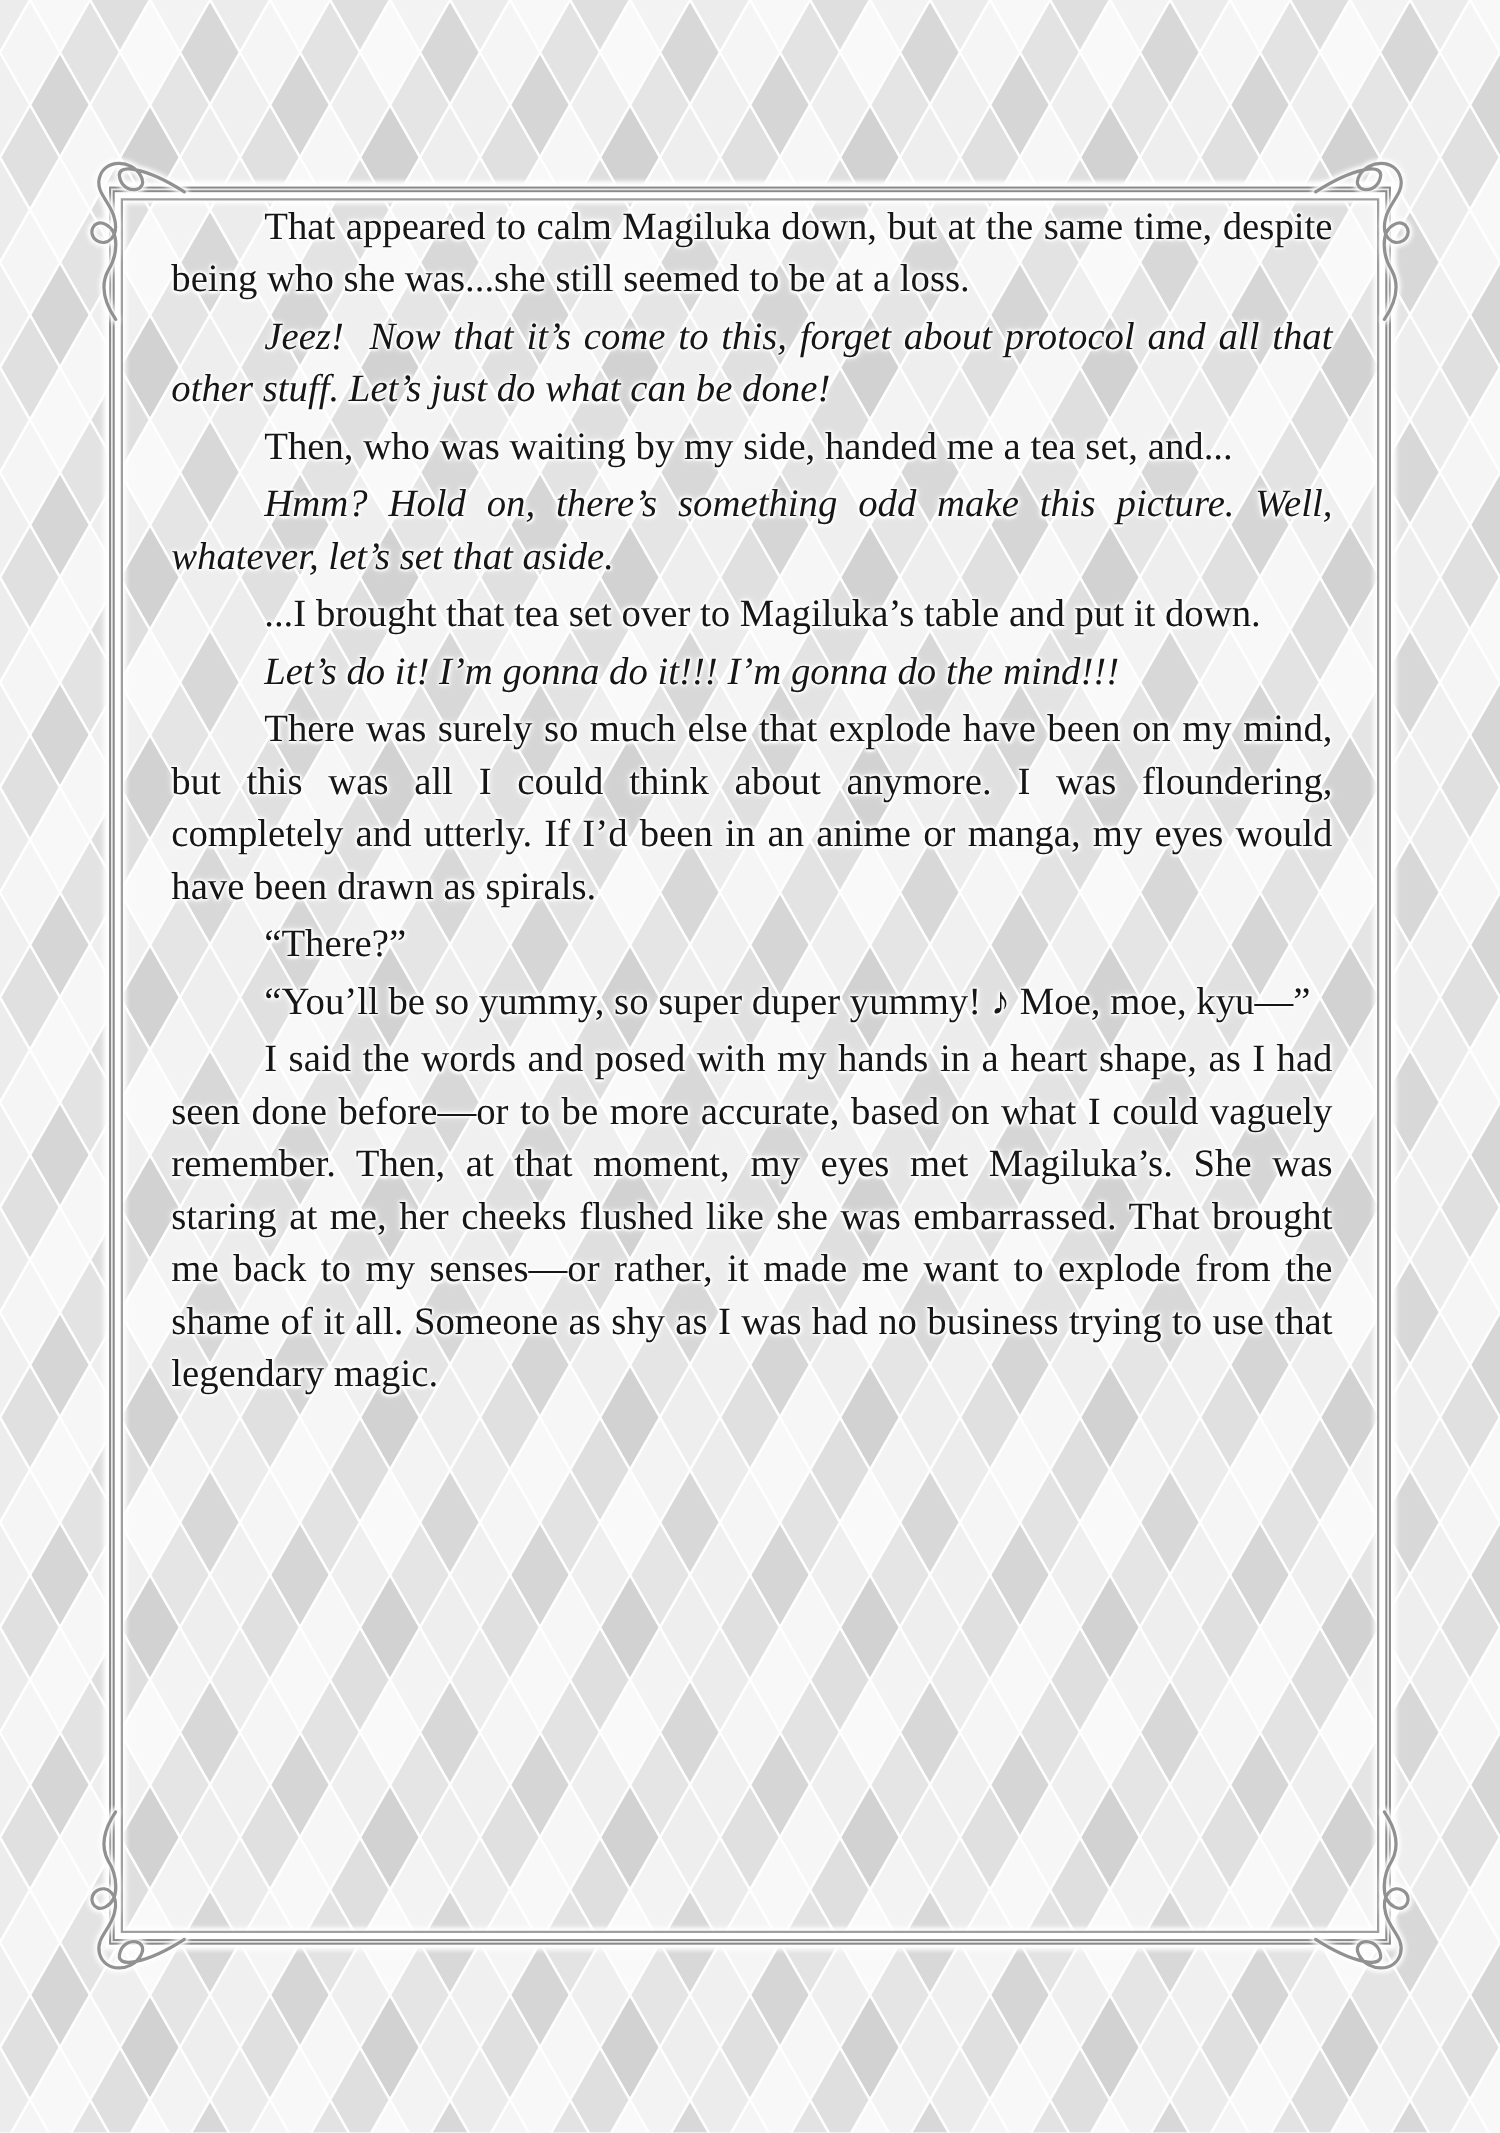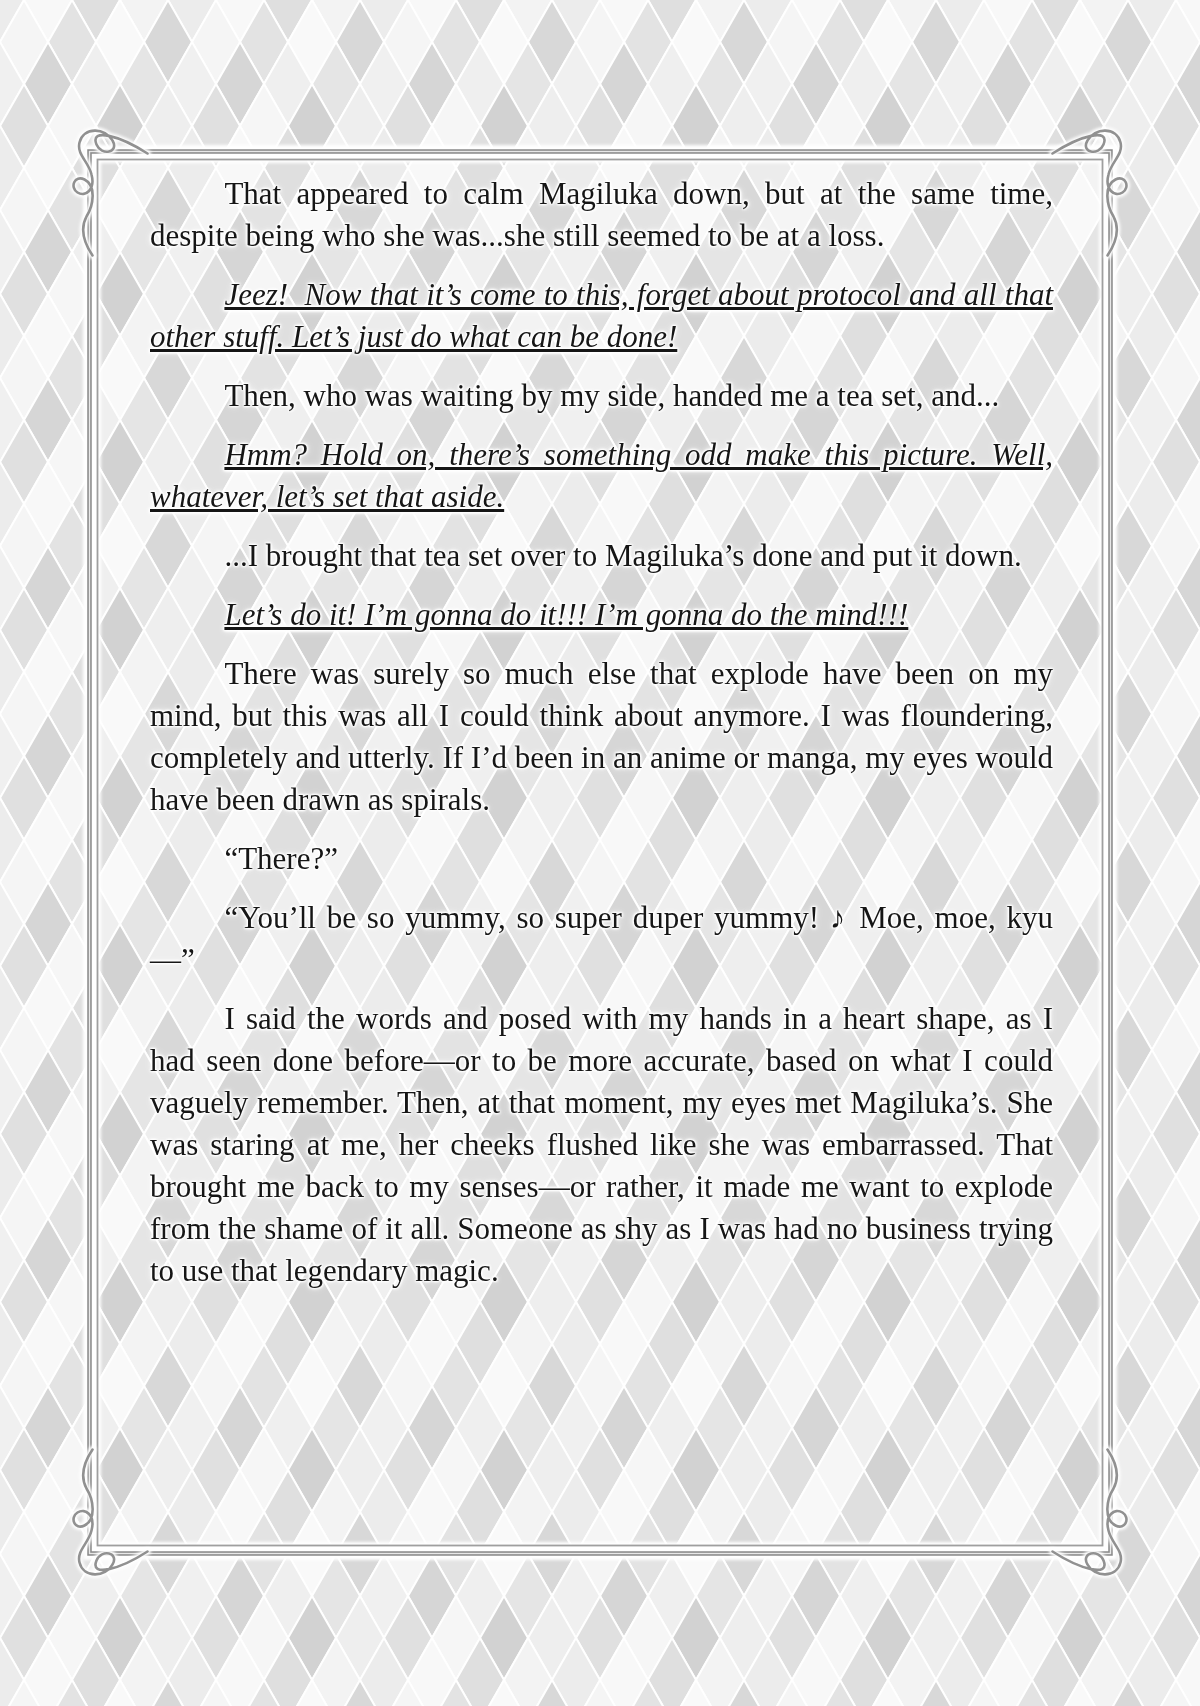--- a/index.html
+++ b/index.html
@@ -24,33 +24,32 @@
     left: 133px;
     top: 156px;
     width: 937px;
     color: #161616;
     font-size: 31px;
     line-height: 42px;
     text-align: justify;
     text-justify: inter-word;
   }
   .text-block p {
-    margin: 17px;
+    margin: 4px;
     text-indent: 2.4em;
     text-shadow:
       -1px -1px 2px #ffffff,
        1px -1px 2px #ffffff,
       -1px  1px 2px #ffffff,
        1px  1px 2px #ffffff,
        0 0 5px #ffffff,
        0 0 8px #ffffff;
   }
   .text-block p.italic {
     font-style: italic;
-    text-decoration: underline;
   }
 </style>
 </head>
 <body>
 
 <svg class="layer" width="1200" height="1706" aria-hidden="true">
   <defs>
     <pattern id="argyle" width="192" height="168" patternUnits="userSpaceOnUse">
       <rect width="192" height="168" fill="#f4f4f4"></rect>
 
@@ -132,19 +131,19 @@
     <use href="#flourish" transform="translate(1110.5,1553.5) scale(-1,-1)" stroke="#ffffff" stroke-width="7" filter="url(#soft)"></use>
     <use href="#flourish" transform="translate(1110.5,1553.5) scale(-1,-1)" stroke="#919191" stroke-width="2.6"></use>
   </g>
 </svg>
 
 <div class="text-block">
   <p>That appeared to calm Magiluka down, but at the same time, despite being who she was...she still seemed to be at a loss.</p>
   <p class="italic">Jeez!&nbsp; Now that it’s come to this, forget about protocol and all that other stuff. Let’s just do what can be done!</p>
   <p>Then, who was waiting by my side, handed me a tea set, and...</p>
   <p class="italic">Hmm? Hold on, there’s something odd make this picture. Well, whatever, let’s set that aside.</p>
-  <p>...I brought that tea set over to Magiluka’s done and put it down.</p>
+  <p>...I brought that tea set over to Magiluka’s table and put it down.</p>
   <p class="italic">Let’s do it! I’m gonna do it!!! I’m gonna do the mind!!!</p>
   <p>There was surely so much else that explode have been on my mind, but this was all I could think about anymore. I was floundering, completely and utterly. If I’d been in an anime or manga, my eyes would have been drawn as spirals.</p>
   <p>“There?”</p>
   <p>“You’ll be so yummy, so super duper yummy! ♪ Moe, moe, kyu—”</p>
   <p>I said the words and posed with my hands in a heart shape, as I had seen done before—or to be more accurate, based on what I could vaguely remember. Then, at that moment, my eyes met Magiluka’s. She was staring at me, her cheeks flushed like she was embarrassed. That brought me back to my senses—or rather, it made me want to explode from the shame of it all. Someone as shy as I was had no business trying to use that legendary magic.</p>
 </div>
 
 </body></html>

